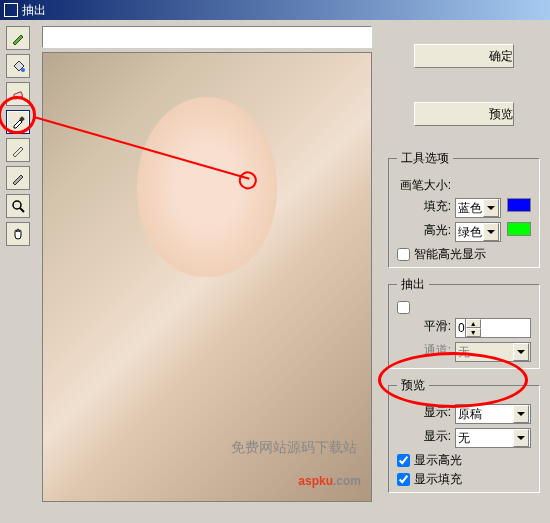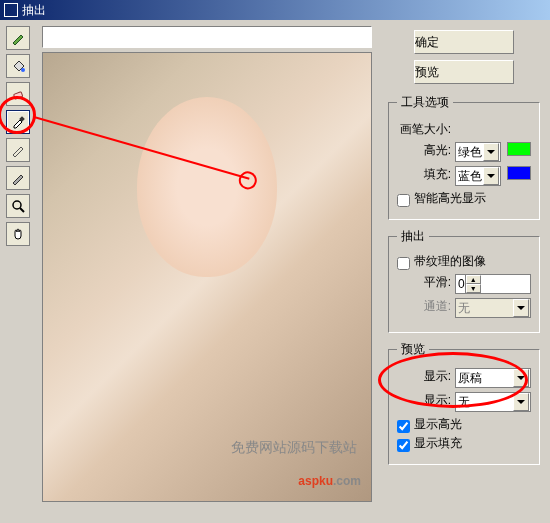--- a/index.html
+++ b/index.html
@@ -17,32 +17,32 @@
 .hair{position:absolute;left:50%;top:28%;transform:translate(-50%,-50%);width:220px;height:320px;background:radial-gradient(ellipse at 50% 20%,#3a1a08 10%,#5c2a10 40%,transparent 70%);border-radius:50% 50% 40% 40%;z-index:-1}
 .red-circle-tool{position:absolute;left:-2px;top:96px;width:38px;height:38px;border:3px solid #f00;border-radius:50%;z-index:20;pointer-events:none}
 .red-line{position:absolute;left:34px;top:116px;width:224px;height:2px;background:#f00;transform-origin:left center;transform:rotate(16deg);z-index:19;pointer-events:none}
 .red-line::after{content:"";position:absolute;right:-8px;top:-6px;width:14px;height:14px;border:2px solid #f00;border-radius:50%}
 .red-oval{position:absolute;right:22px;top:352px;width:150px;height:56px;border:3px solid #f00;border-radius:50%;z-index:20;pointer-events:none}
 .watermark{position:absolute;bottom:10px;right:10px;font-size:24px;font-weight:bold;z-index:15}
 .watermark .asp{color:#e04020}
 .watermark .com{color:#888;font-size:12px;font-weight:bold}
 .wm2{position:absolute;bottom:44px;right:14px;color:#888;font-size:14px;z-index:15}
 .right{flex:1;padding:8px 10px;background:#d4d0c8;display:flex;flex-direction:column;gap:2px}
-.btn{width:100px;height:24px;border:1px solid #808080;border-top-color:#fff;border-left-color:#fff;background:#ece9d8;margin:2px auto;cursor:pointer;text-align:left;line-height:22px}
-fieldset{border:1px solid #fff;border-top-color:#808080;border-left-color:#808080;padding:6px 8px 10px;margin-top:6px}
+.btn{width:100px;height:24px;border:1px solid #808080;border-top-color:#fff;border-left-color:#fff;background:#ece9d8;margin:16px auto;cursor:pointer;text-align:right;line-height:22px}
+fieldset{border:1px solid #fff;border-top-color:#808080;border-left-color:#808080;padding:6px 8px 2px;margin-top:6px}
 legend{padding:0 4px}
 .row{display:flex;align-items:flex-start;margin:4px 0;gap:4px}
 .row label{flex:0 0 54px;text-align:right}
 .row .field{flex:1;height:20px;border:1px solid #808080;background:#fff;padding:0 2px;display:flex;align-items:center;position:relative}
 .spinner{width:16px;display:flex;flex-direction:column;border-left:1px solid #808080}
 .spinner div{height:9px;background:#ece9d8;border:1px solid #fff;border-bottom-color:#808080;border-right-color:#808080;font-size:7px;text-align:center;line-height:7px;cursor:pointer}
 .dropdown-btn{width:16px;height:18px;background:#ece9d8;border:1px solid #fff;border-bottom-color:#808080;border-right-color:#808080;position:absolute;right:1px;top:0;cursor:pointer;display:flex;align-items:center;justify-content:center}
 .dropdown-btn::after{content:"";border:4px solid transparent;border-top-color:#000;margin-top:4px}
 .swatch{width:24px;height:14px;border:1px solid #808080;margin-left:2px}
-.chk{display:flex;align-items:flex-end;gap:4px;margin:2px 0}
+.chk{display:flex;align-items:center;gap:4px;margin:2px 0}
 .chk input{width:13px;height:13px}
 .color-box{width:60px;height:18px;border:1px inset #808080;display:inline-block;vertical-align:middle}
 .disabled{color:#808080}
 .disabled .field{background:#ece9d8;color:#808080}
 </style>
 </head>
 <body>
 
 <div class="titlebar">
   <div class="sq"></div>
@@ -114,46 +114,45 @@
   <div class="right">
     <div class="btn">确定</div>
     <div class="btn">预览</div>
 
     <fieldset>
       <legend>工具选项</legend>
       <div class="row">
         <label>画笔大小:</label>
       </div>
       <div class="row">
+        <label>填充:</label>
+        <div class="field">
+            <span>蓝色</span>
+            <div class="dropdown-btn"></div>
+          </div>
+        <div class="swatch" style="background:#0000ff"></div>
+      </div>
+      <div class="row">
         <label>高光:</label>
         <div class="field">
             <span>绿色</span>
             <div class="dropdown-btn"></div>
           </div>
         <div class="swatch" style="background:#00ff00"></div>
-      </div>
-      <div class="row">
-        <label>填充:</label>
-        <div class="field">
-            <span>蓝色</span>
-            <div class="dropdown-btn"></div>
-          </div>
-        <div class="swatch" style="background:#0000ff"></div>
       </div>
       <div class="chk">
         <input type="checkbox" style="">
         <span>智能高光显示</span>
       </div>
     </fieldset>
 
     <fieldset>
       <legend>抽出</legend>
       <div class="chk">
         <input type="checkbox" style="">
-        <span>带纹理的图像</span>
       </div>
       <div class="row">
         <label>平滑:</label>
         <div class="field">
             <span>0</span>
             <div class="spinner">
               <div>▲</div>
               <div>▼</div>
             </div>
           </div>

